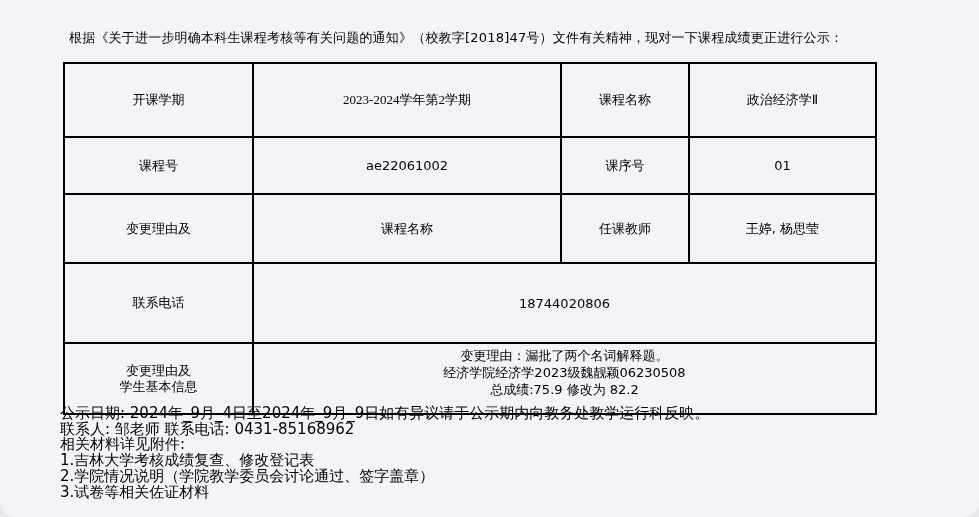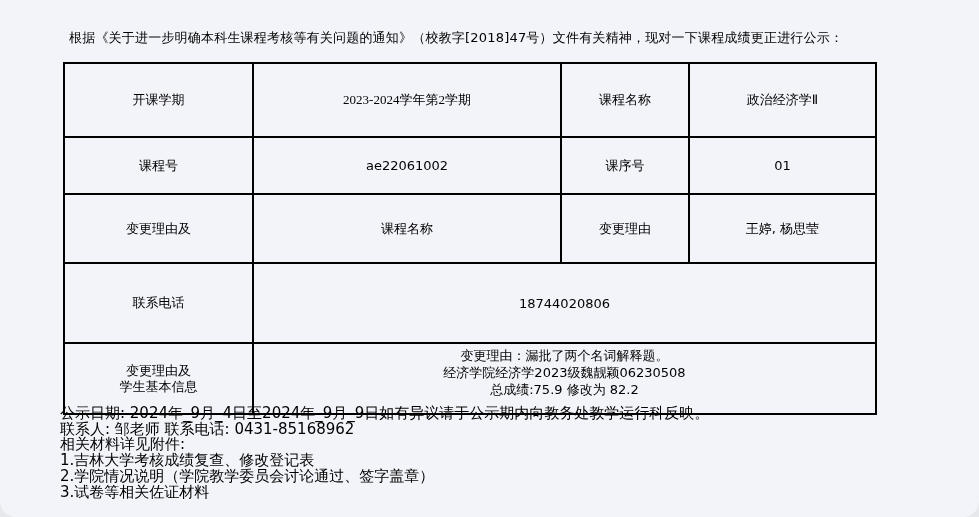--- a/index.html
+++ b/index.html
@@ -89,21 +89,21 @@
       </tr>
       <tr class="r2">
         <td>课程号</td>
         <td>ae22061002</td>
         <td>课序号</td>
         <td>01</td>
       </tr>
       <tr class="r3">
         <td>变更理由及</td>
         <td>课程名称</td>
-        <td>变更理由</td>
+        <td>任课教师</td>
         <td>王婷, 杨思莹</td>
       </tr>
       <tr class="r4">
         <td>联系电话</td>
         <td colspan="3">18744020806</td>
       </tr>
       <tr class="r5">
         <td class="change-label">
           <div>变更理由及</div>
           <div>学生基本信息</div>

